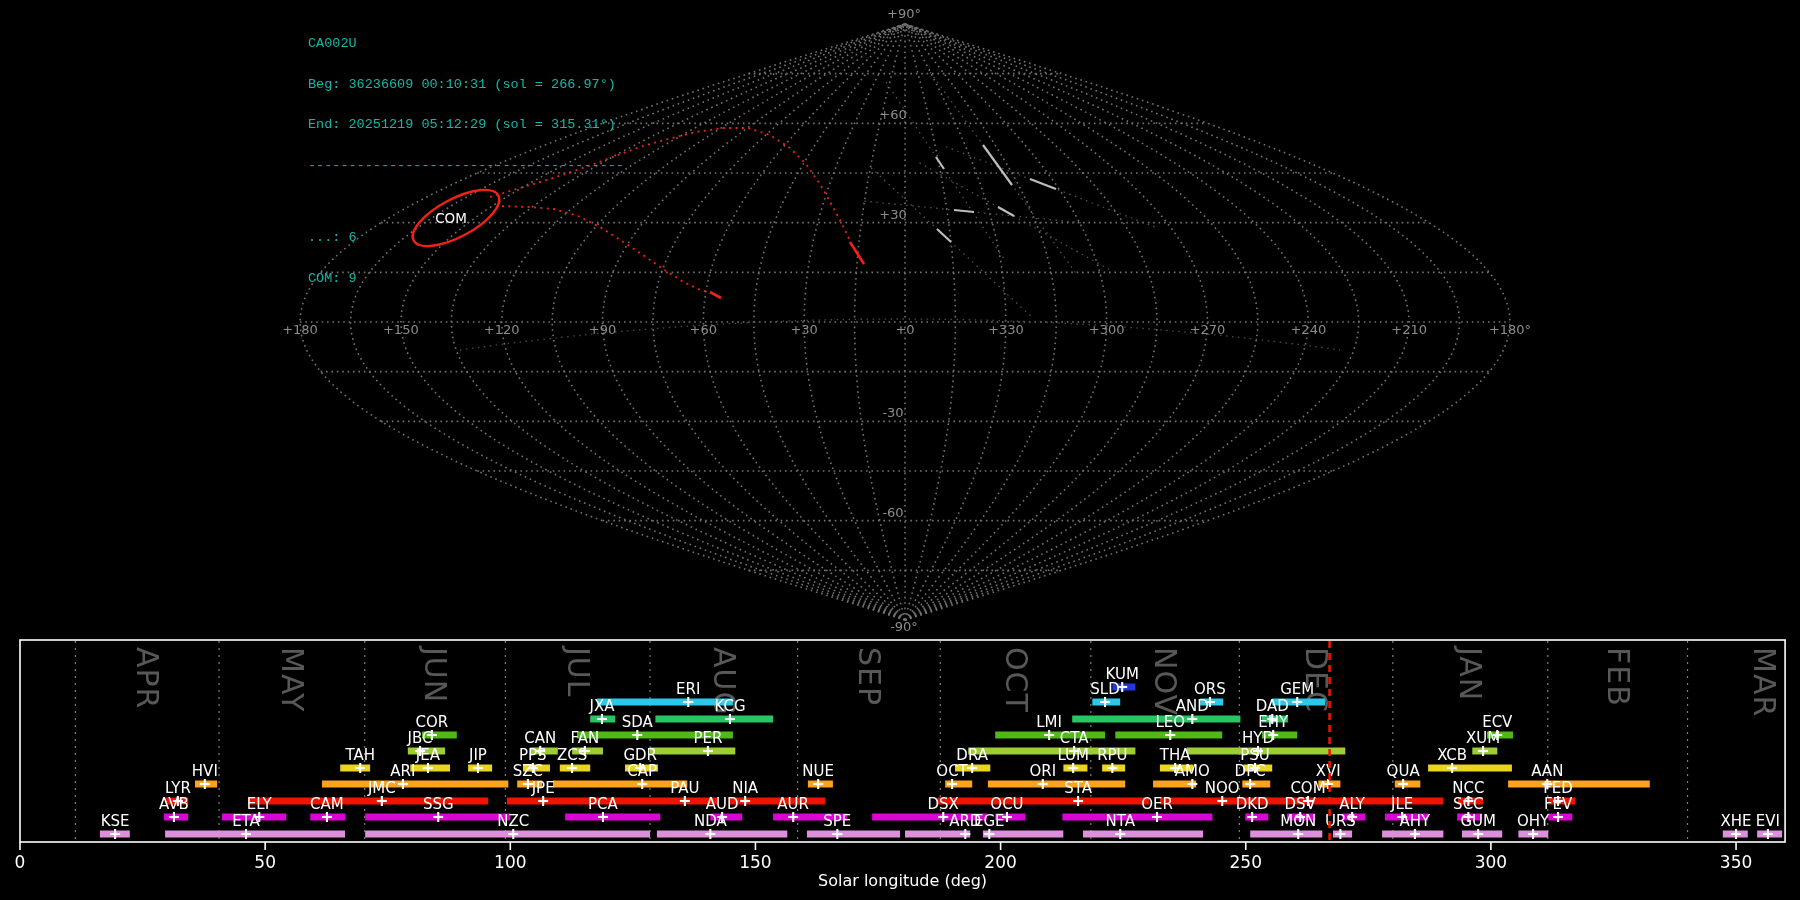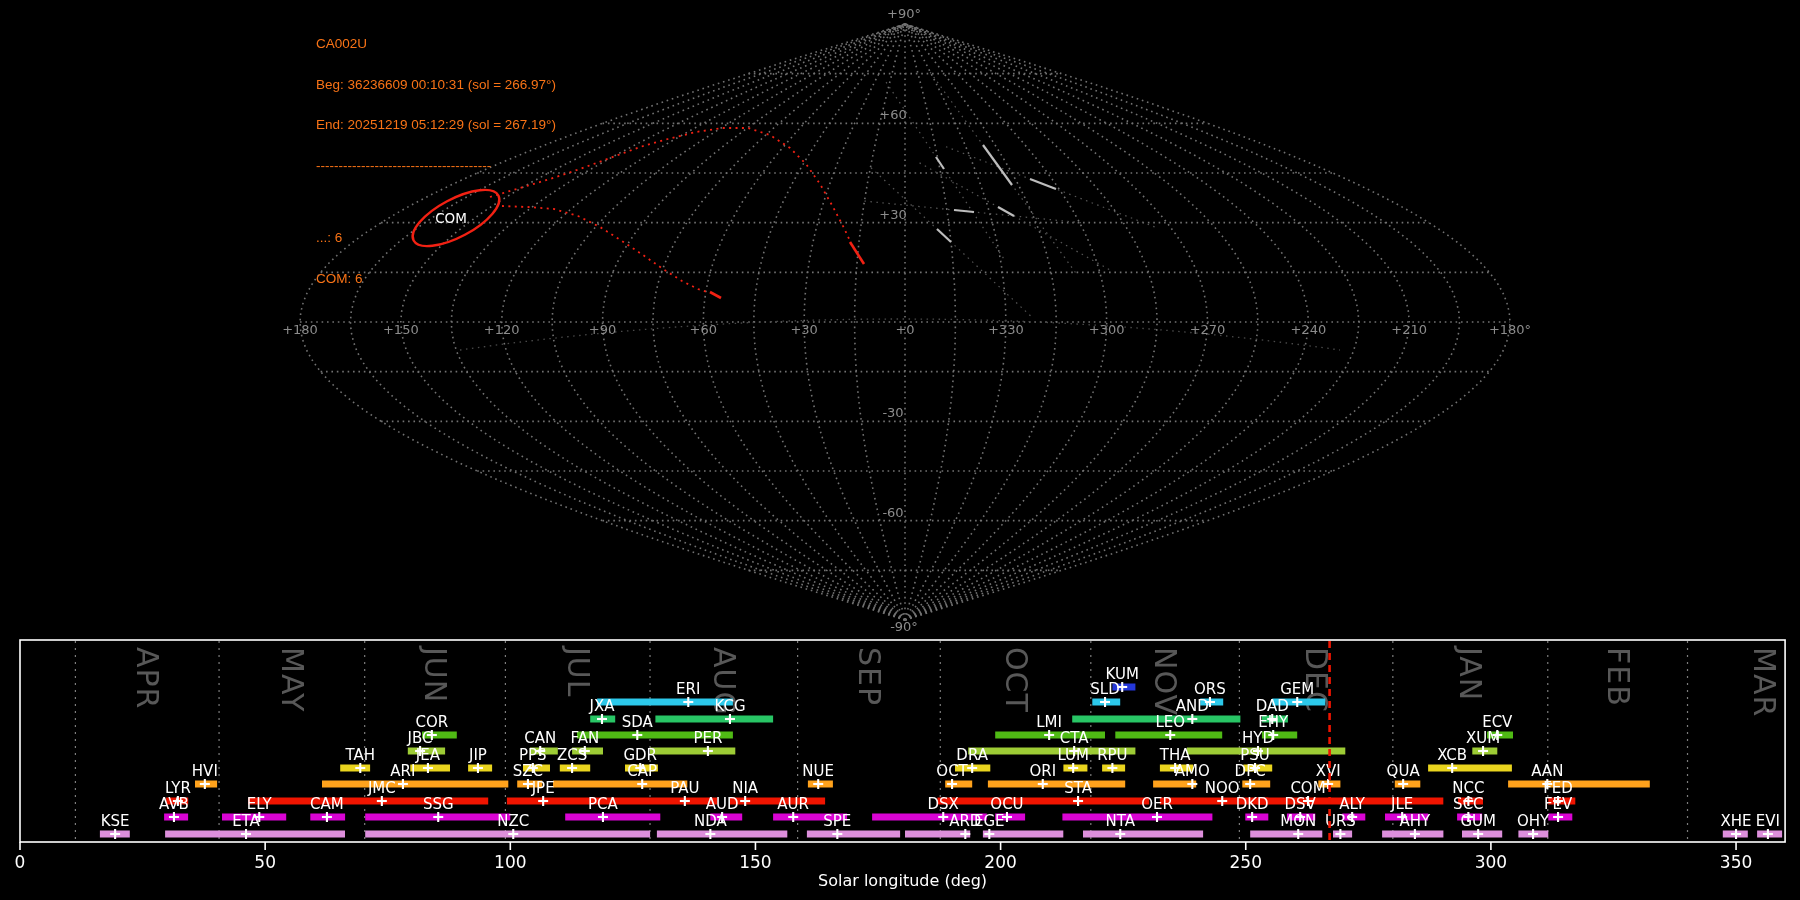--- a/index.html
+++ b/index.html
@@ -1,20 +1,20 @@
 <!DOCTYPE html>
 <html><head>
 <meta charset="utf-8">
 <style>
   html,body{margin:0;padding:0;background:#000;}
   #screen{position:relative;width:1800px;height:900px;background:#000;overflow:hidden;
           font-family:"DejaVu Sans",sans-serif;}
   #scene{position:absolute;left:0;top:0;}
-  #info-panel{position:absolute;left:316px;top:10px;color:#f97316;
-    font-family:Liberation Sans, sans-serif;font-size:13.5px;line-height:13.5px;white-space:pre;}
+  #info-panel{position:absolute;left:308px;top:10px;color:#14b8a6;
+    font-family:Liberation Mono, monospace;font-size:13.5px;line-height:13.5px;white-space:pre;}
   #info-panel .gap{height:5px;}
 </style>
 </head>
 <body>
 <div id="screen">
 
 <svg id="scene" width="1800" height="900" viewBox="0 0 1800 900">
       <g stroke="#8f8f8f" stroke-width="1.6" fill="none" stroke-dasharray="1.6 3.8" opacity="0.8">
         <path d="M905.0,620.0L936.7,610.1L968.2,600.1L999.6,590.2L1030.8,580.3L1061.6,570.3L1092.0,560.4L1121.8,550.5L1151.1,540.5L1179.7,530.6L1207.5,520.7L1234.5,510.7L1260.6,500.8L1285.7,490.9L1309.8,480.9L1332.8,471.0L1354.6,461.1L1375.2,451.1L1394.5,441.2L1412.4,431.3L1428.9,421.3L1444.1,411.4L1457.7,401.5L1469.8,391.5L1480.4,381.6L1489.4,371.7L1496.8,361.7L1502.6,351.8L1506.7,341.9L1509.2,331.9L1510.0,322.0L1509.2,312.1L1506.7,302.1L1502.6,292.2L1496.8,282.3L1489.4,272.3L1480.4,262.4L1469.8,252.5L1457.7,242.5L1444.1,232.6L1428.9,222.7L1412.4,212.7L1394.5,202.8L1375.2,192.9L1354.6,182.9L1332.8,173.0L1309.8,163.1L1285.7,153.1L1260.6,143.2L1234.5,133.3L1207.5,123.3L1179.7,113.4L1151.1,103.5L1121.8,93.5L1092.0,83.6L1061.6,73.7L1030.8,63.7L999.6,53.8L968.2,43.9L936.7,33.9L905.0,24.0"></path>
         <path d="M905.0,620.0L934.0,610.1L963.0,600.1L991.8,590.2L1020.3,580.3L1048.5,570.3L1076.4,560.4L1103.7,550.5L1130.6,540.5L1156.8,530.6L1182.3,520.7L1207.0,510.7L1231.0,500.8L1254.0,490.9L1276.1,480.9L1297.1,471.0L1317.1,461.1L1336.0,451.1L1353.7,441.2L1370.1,431.3L1385.3,421.3L1399.1,411.4L1411.6,401.5L1422.7,391.5L1432.4,381.6L1440.7,371.7L1447.5,361.7L1452.8,351.8L1456.5,341.9L1458.8,331.9L1459.6,322.0L1458.8,312.1L1456.5,302.1L1452.8,292.2L1447.5,282.3L1440.7,272.3L1432.4,262.4L1422.7,252.5L1411.6,242.5L1399.1,232.6L1385.3,222.7L1370.1,212.7L1353.7,202.8L1336.0,192.9L1317.1,182.9L1297.1,173.0L1276.1,163.1L1254.0,153.1L1231.0,143.2L1207.0,133.3L1182.3,123.3L1156.8,113.4L1130.6,103.5L1103.7,93.5L1076.4,83.6L1048.5,73.7L1020.3,63.7L991.8,53.8L963.0,43.9L934.0,33.9L905.0,24.0"></path>
@@ -506,20 +506,20 @@
         <text x="1490.8999999999999" y="868" font-family="&quot;DejaVu Sans&quot;,sans-serif" fill="#fff" font-size="17" text-anchor="middle">300</text>
         <line x1="1736.05" y1="842" x2="1736.05" y2="850" stroke="#fff" stroke-width="1.6"></line>
         <text x="1736.05" y="868" font-family="&quot;DejaVu Sans&quot;,sans-serif" fill="#fff" font-size="17" text-anchor="middle">350</text>
         <text x="902.54" y="886" font-family="&quot;DejaVu Sans&quot;,sans-serif" fill="#fff" font-size="16" text-anchor="middle">Solar longitude (deg)</text>
       </g>
     </svg>
 
 <div id="info-panel">
   <div>CA002U</div>
   <div>Beg: 36236609 00:10:31 (sol = 266.97°)</div>
-  <div>End: 20251219 05:12:29 (sol = 267.19°)</div>
+  <div>End: 20251219 05:12:29 (sol = 315.31°)</div>
   <div>---------------------------------------</div>
   <div class="gap"></div>
   <div>...: 6</div>
-  <div>COM: 6</div>
+  <div>COM: 9</div>
 </div>
 
 </div>
 
 </body></html>

